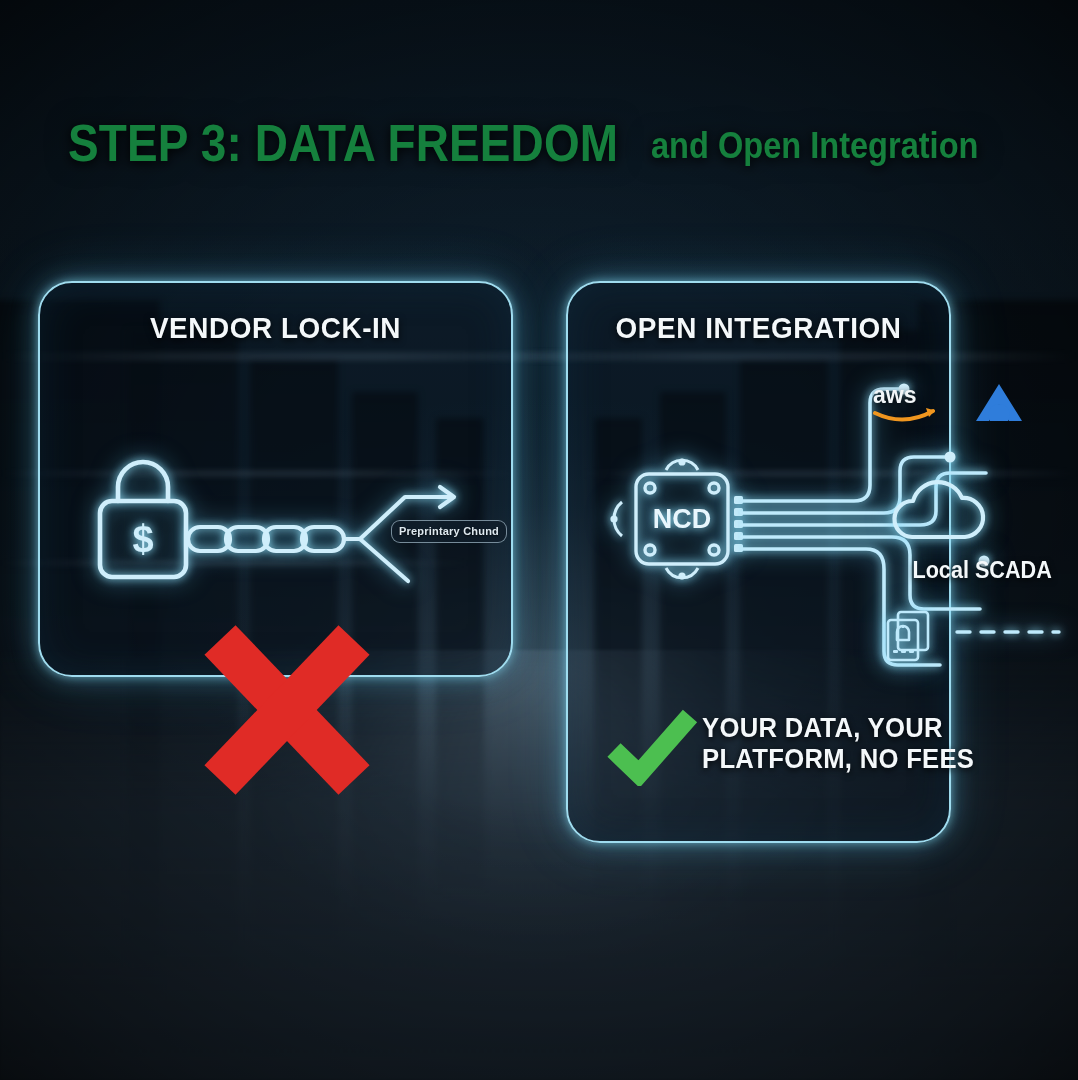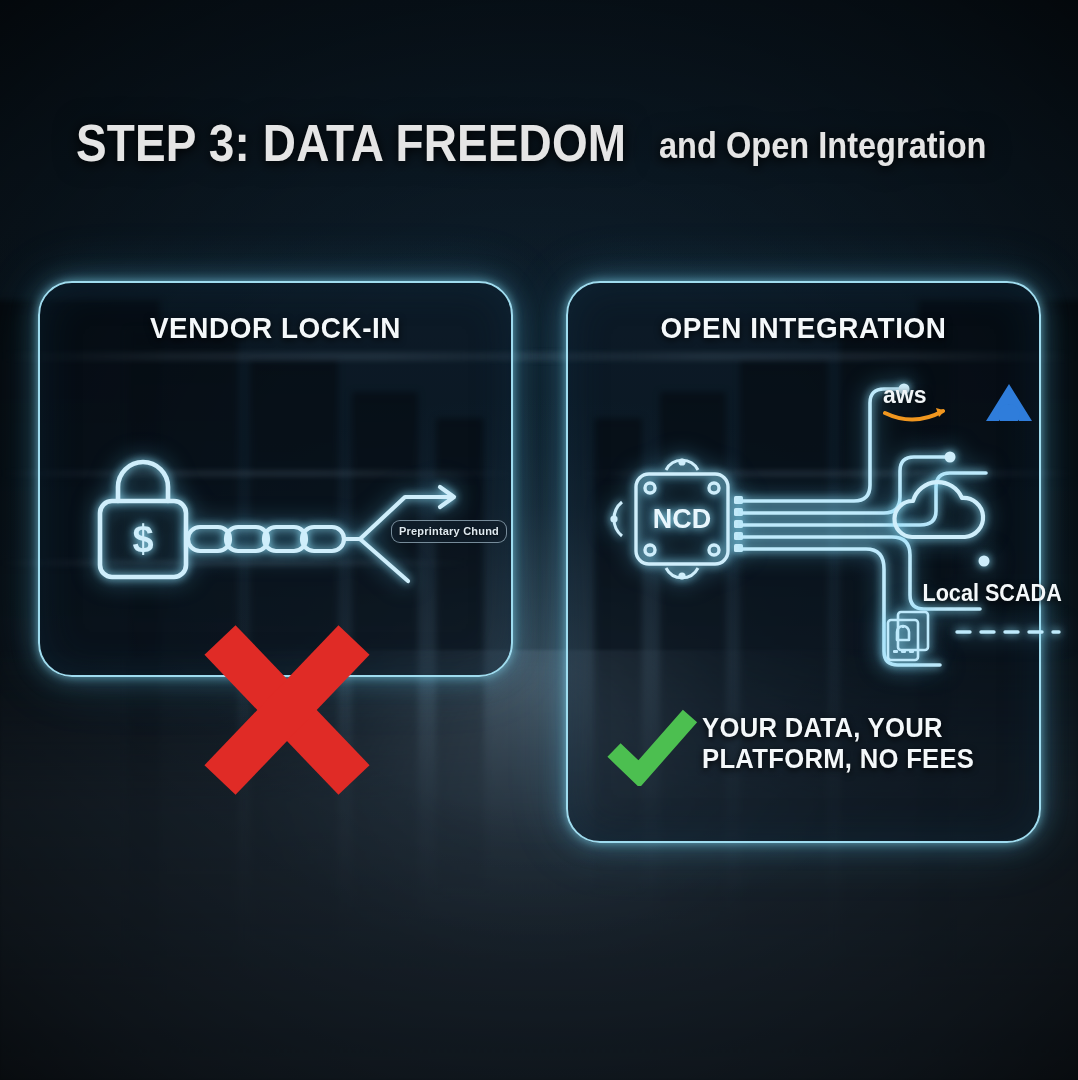--- a/index.html
+++ b/index.html
@@ -50,23 +50,22 @@
   }
   .vignette {
     position:absolute; inset:0;
     background:radial-gradient(ellipse 78% 70% at 50% 50%, rgba(0,0,0,0) 35%, rgba(0,0,0,0.48) 82%, rgba(0,0,0,0.72) 100%);
   }
 
   
   .title {
     position:absolute; left:68px; top:114px;
     white-space:nowrap;
-    color:#e5e5e5;
+    color:#15803d;
     text-shadow:0 2px 10px rgba(0,0,0,0.85), 0 0 26px rgba(0,0,0,0.6);
-    margin-left:8px;
   }
   .title-strong {
     font-family:"Liberation Sans Narrow","Liberation Sans", sans-serif;
     font-weight:bold;
     font-size:51px;
     letter-spacing:0.2px;
     transform:scaleX(0.9);
     transform-origin:left center;
     display:inline-block;
   }
@@ -87,21 +86,21 @@
     border:2.5px solid #9fdcef;
     border-radius:34px;
     background:rgba(10,24,36,0.30);
     box-shadow:
        0 0 10px rgba(140,225,250,0.55),
        0 0 26px rgba(110,205,240,0.35),
        0 0 60px rgba(80,180,225,0.20),
        inset 0 0 40px rgba(20,60,85,0.30);
   }
   #panel-left  { left:38px;  top:281px; width:475px; height:396px;padding-left:7px; }
-  #panel-right { left:566px; top:281px; width:475px; height:562px; }
+  #panel-right { left:566px; top:281px; width:385px; height:562px; }
 
   .panel-title {
     position:absolute; top:28px; left:0; right:0;
     text-align:center;
     font-family:"Liberation Sans Narrow","Liberation Sans", sans-serif;
     font-weight:bold;
     font-size:30px;
     color:#f4f8fa;
     letter-spacing:0.6px;
     transform:scaleX(0.93);
@@ -146,25 +145,24 @@
   }
 
   
   .brand {
     position:absolute;
     display:flex; align-items:center; gap:9px;
     color:#f1f5f8;
     font-family:"Liberation Sans", sans-serif;
     text-shadow:0 2px 7px rgba(0,0,0,0.85);
     white-space:nowrap;
-    margin-left:10px;
   }
   #brand-aws  { left:872px; top:380px; }
   #brand-azure{ left:849px; top:442px; font-size:21px; }
-  #brand-scada{ left:908px; top:580px; }
+  #brand-scada{ left:908px; top:557px; }
 
   .scada-label {
     font-family:"Liberation Sans Narrow","Liberation Sans", sans-serif;
     font-weight:bold;
     font-size:23px;
     transform:scaleX(0.94);
     color:#f4f8fa;
   }
   .azure-label { font-size:21px; font-weight:normal; letter-spacing:0.1px; }
 </style>

